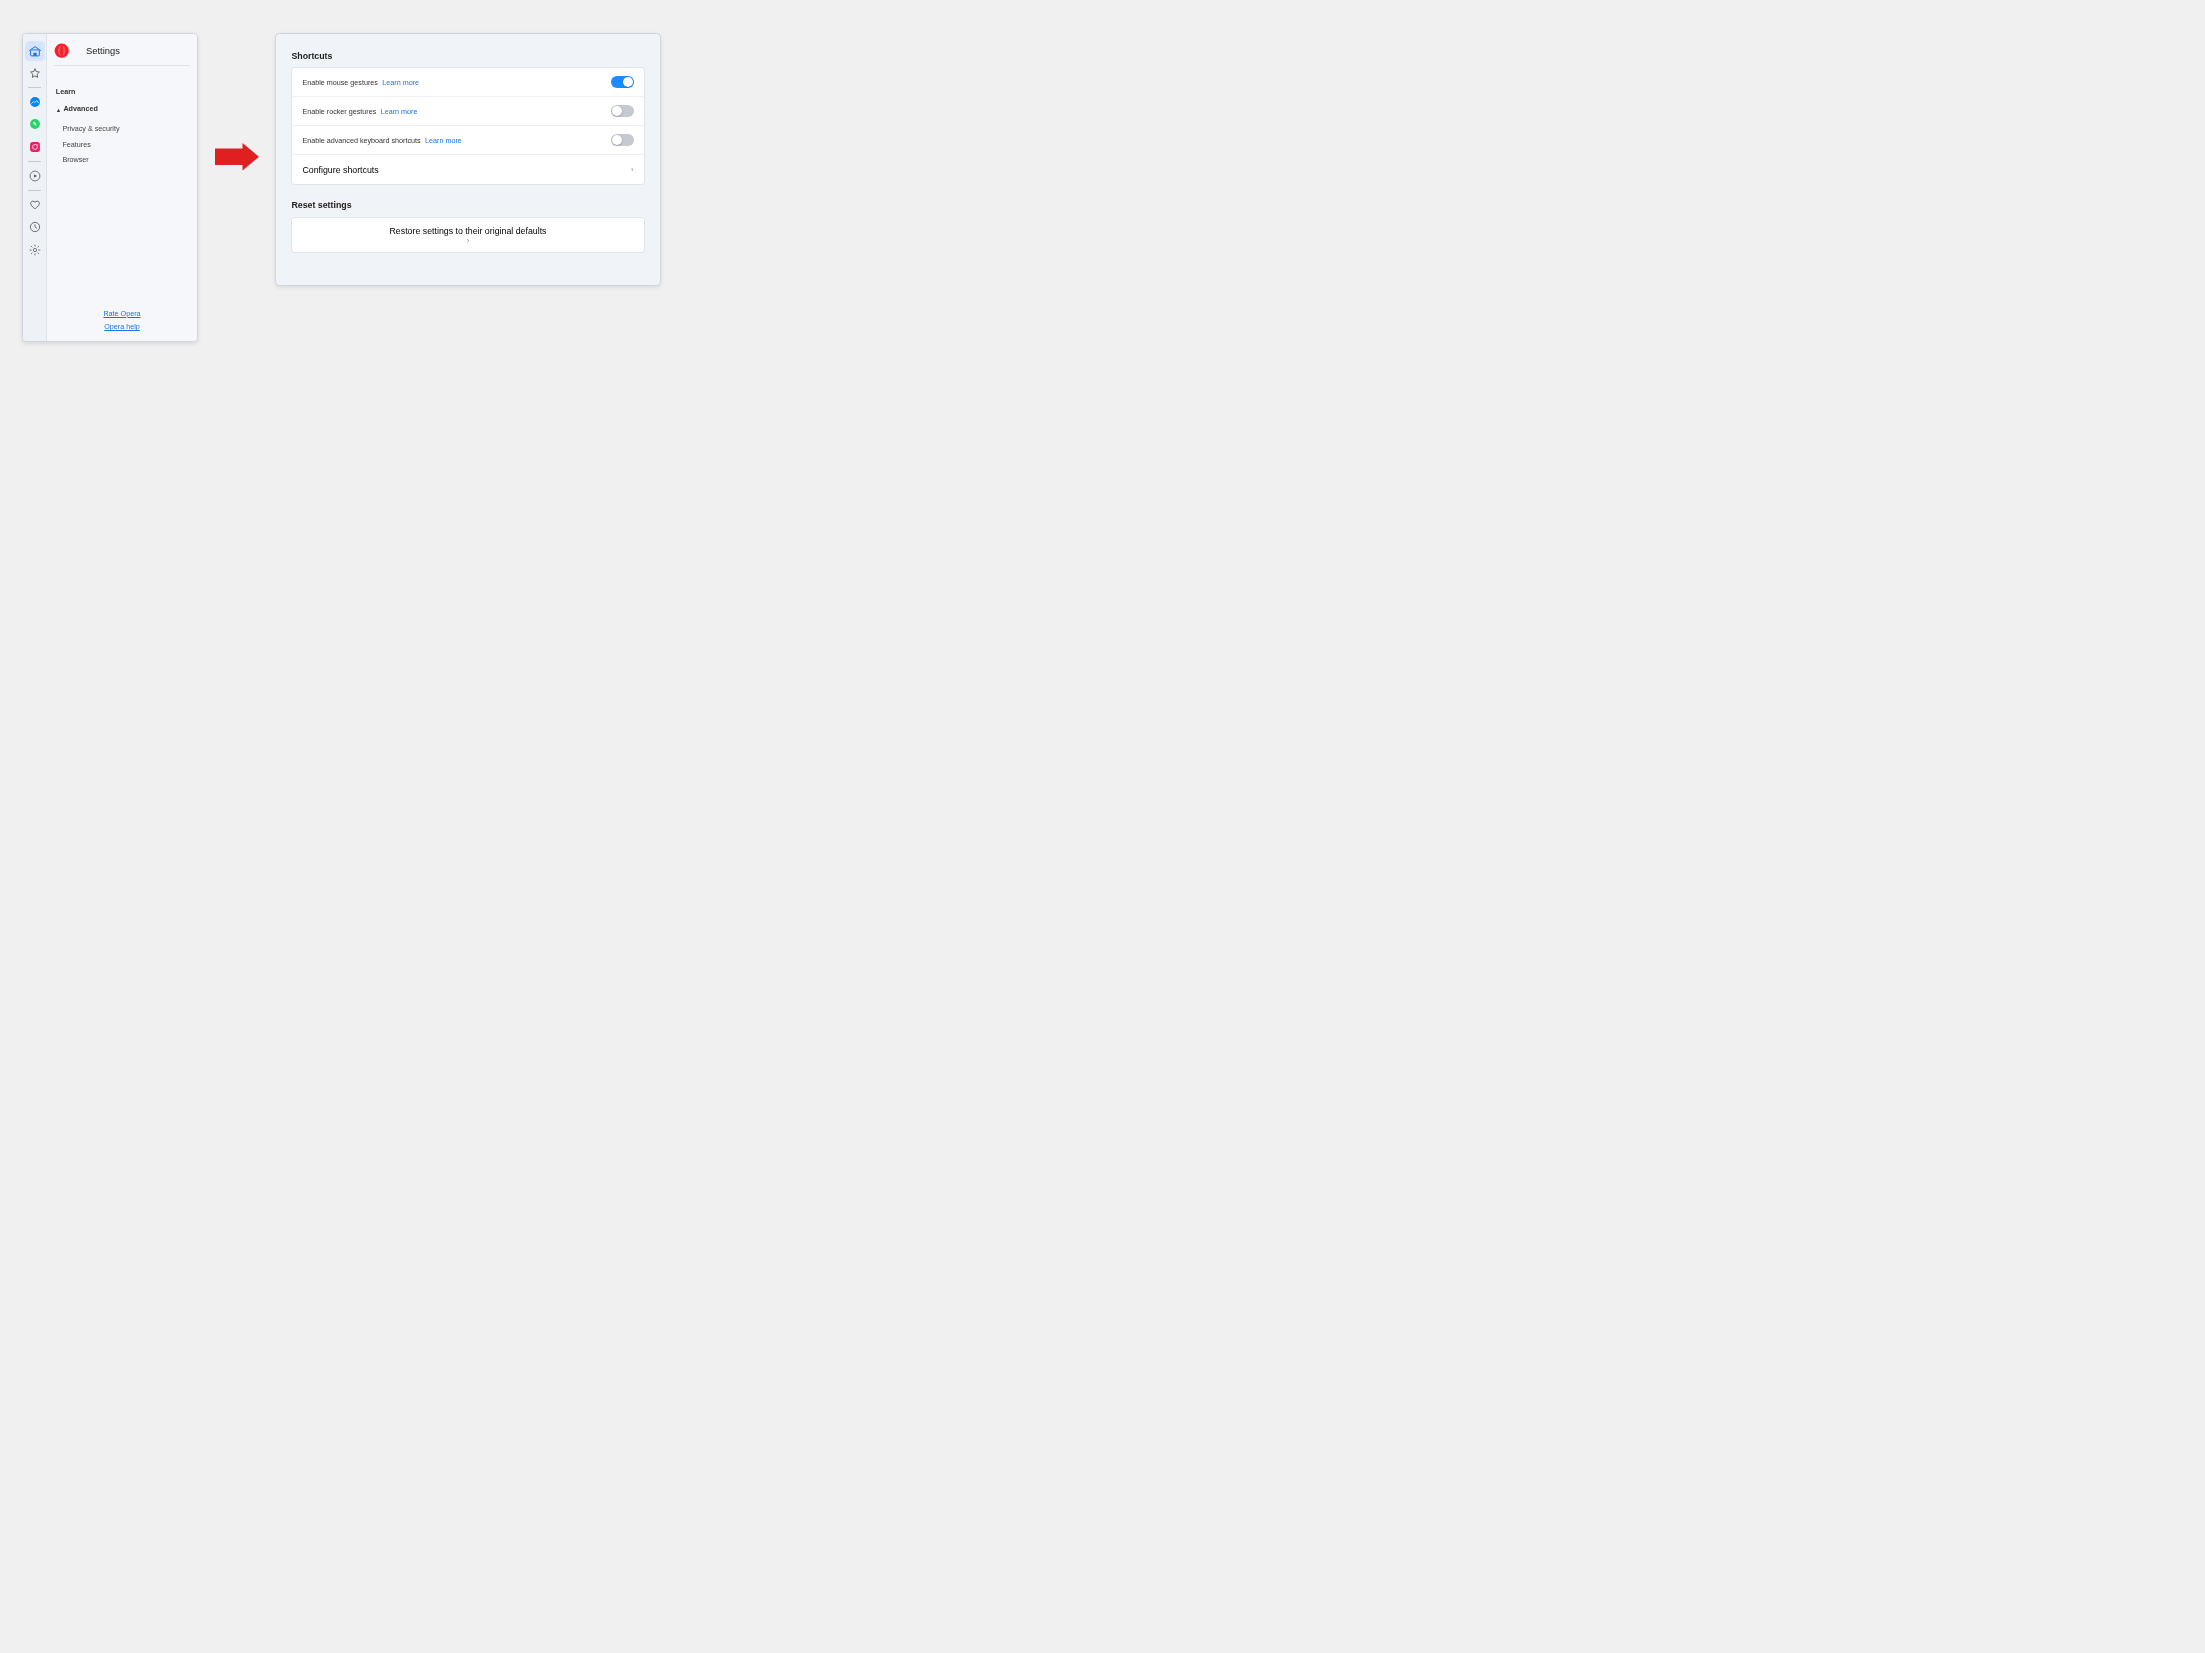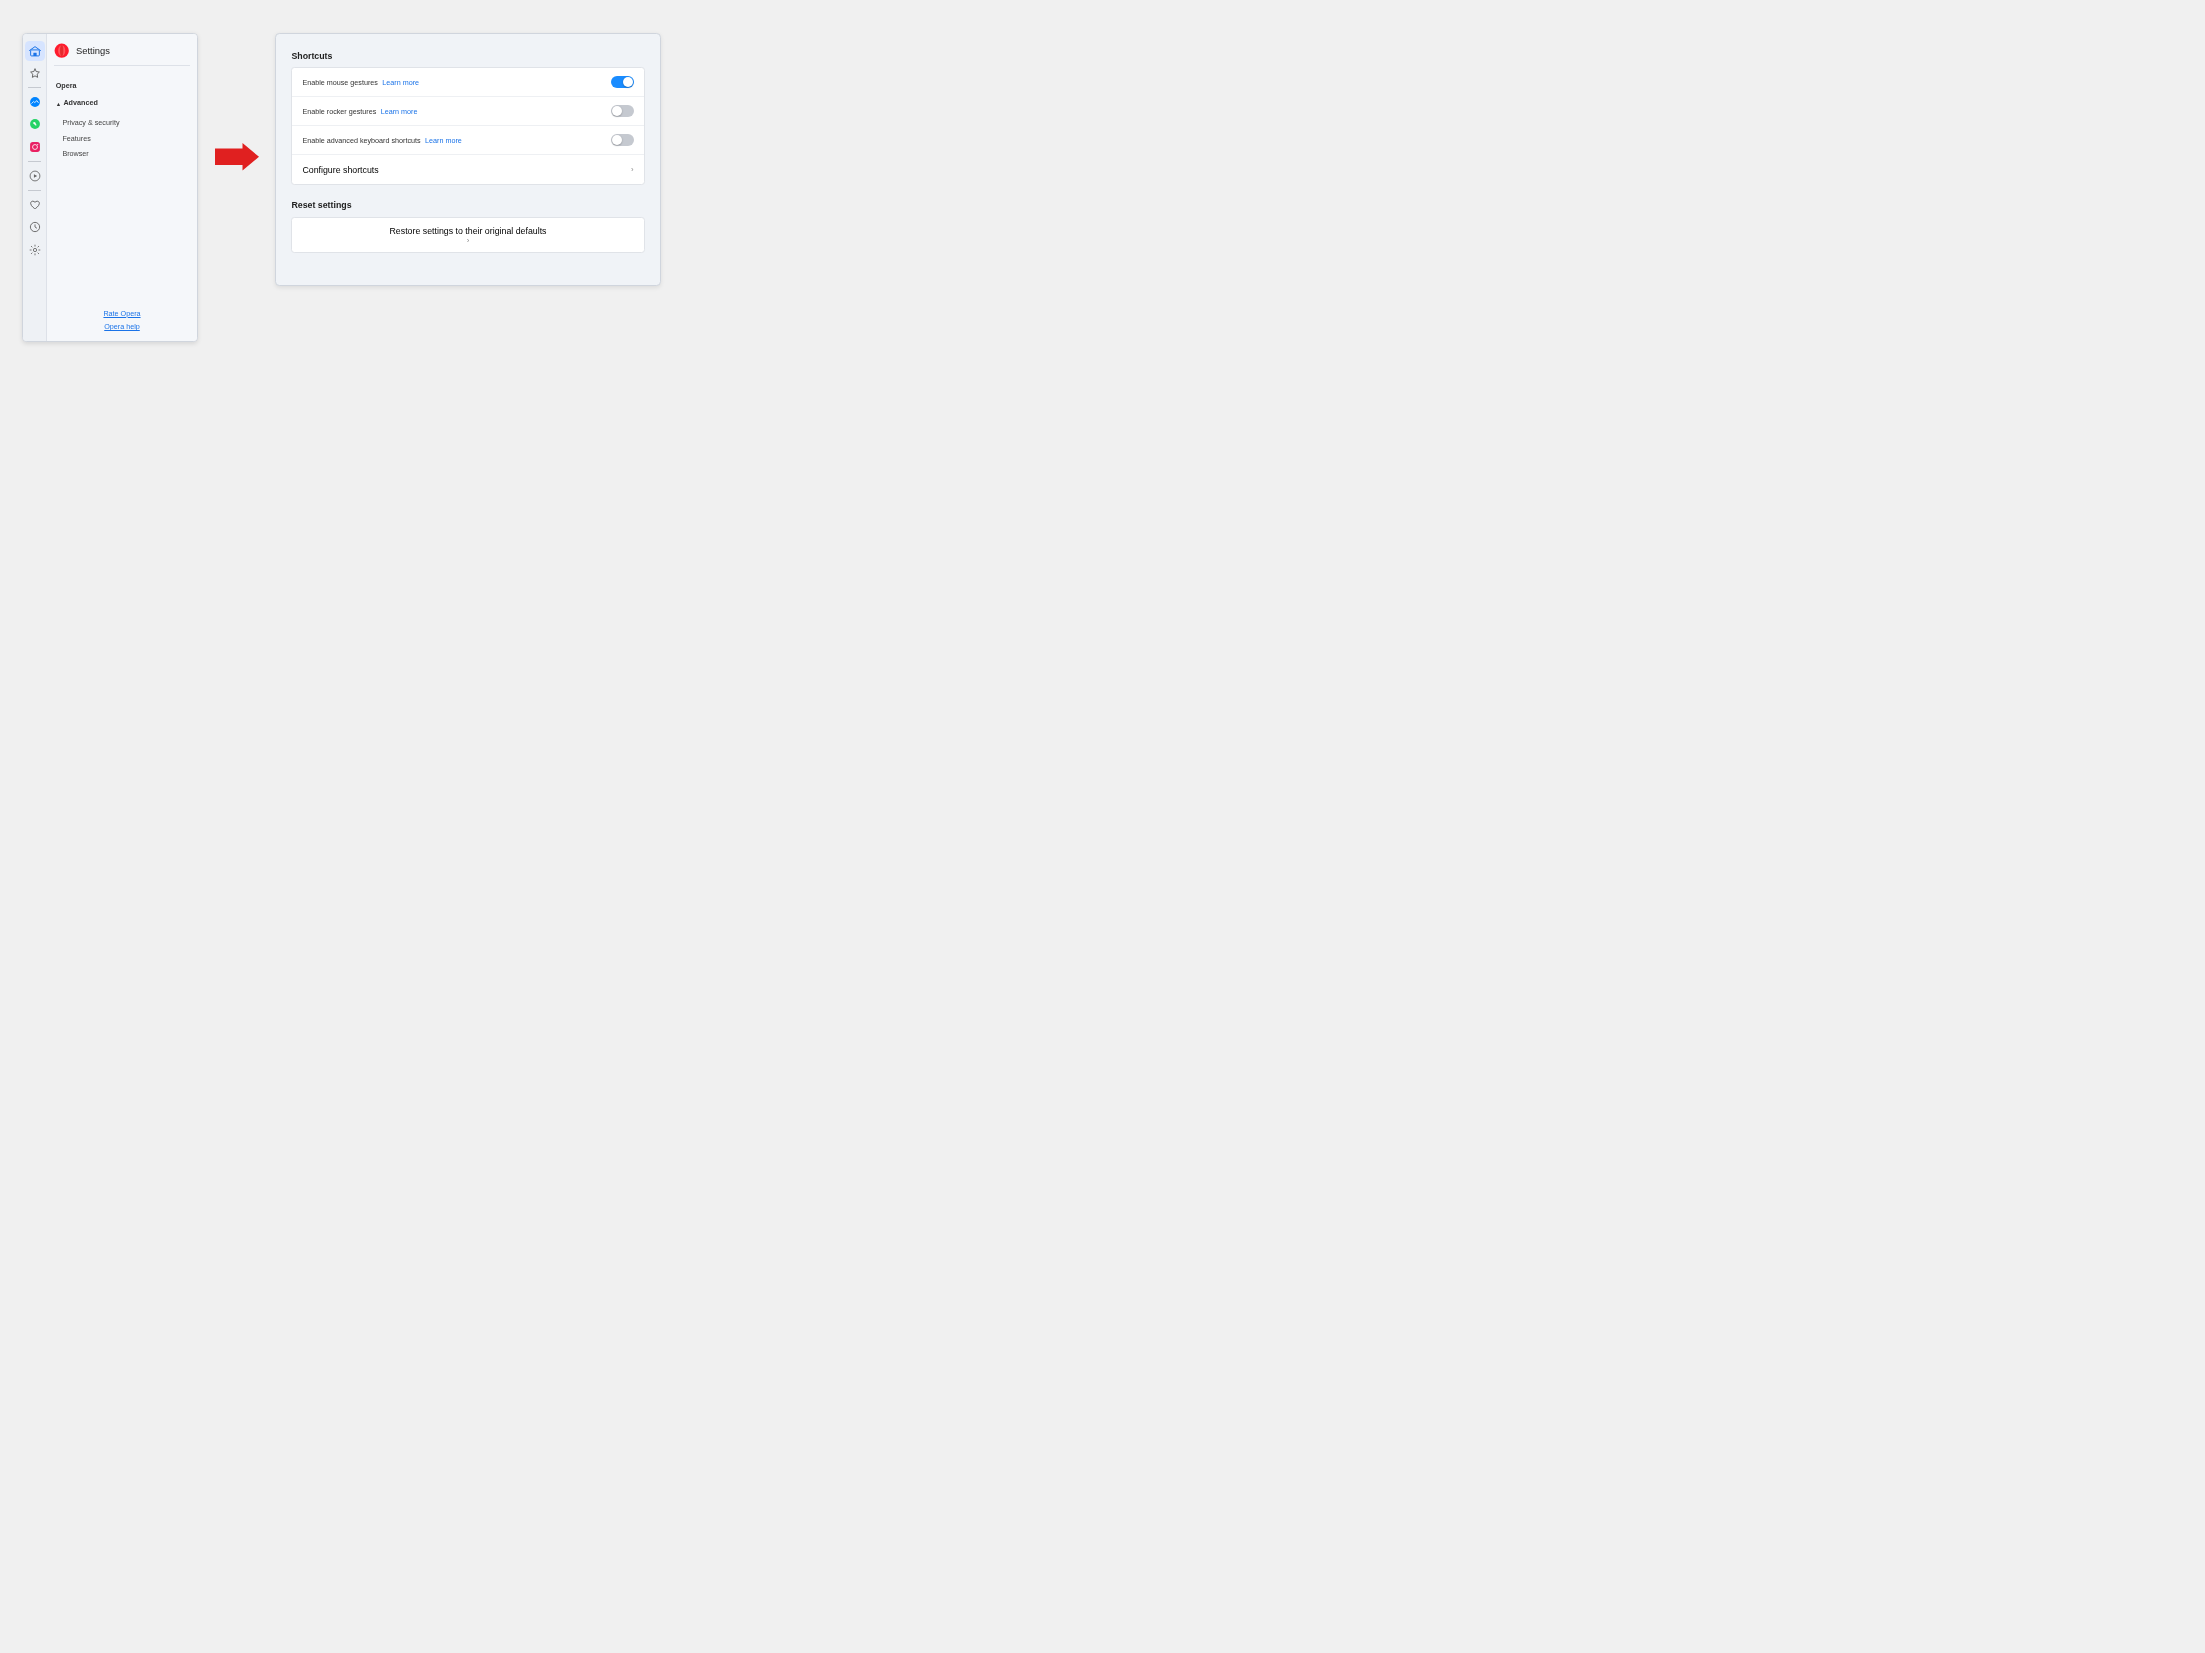--- a/index.html
+++ b/index.html
@@ -75,22 +75,22 @@
       flex: 1;
       background: #f5f7fa;
       padding: 8.8px 6.6px;
       display: flex;
       flex-direction: column;
     }
 
     .nav-header {
       display: flex;
       align-items: center;
-      gap: 7px;
-      margin-bottom: 11px;
+      gap: 17px;
+      margin-bottom: 17px;
       padding-bottom: 6.6px;
       border-bottom: 0.6px solid #dde1e8;
     }
 
     .opera-logo {
       width: 15.4px;
       height: 15.4px;
     }
 
     .nav-title {
@@ -364,21 +364,21 @@
       <div class="nav-header">
 
         <svg class="opera-logo" width="15.4" height="15.4" viewBox="0 0 28 28" xmlns="http://www.w3.org/2000/svg">
           <circle cx="14" cy="14" r="13" fill="#FF1B2D"></circle>
           <ellipse cx="14" cy="14" rx="6.5" ry="10" fill="#FF6E6E" opacity="0.7"></ellipse>
           <ellipse cx="14" cy="14" rx="3" ry="10" fill="#c00" opacity="0.5"></ellipse>
         </svg>
         <span class="nav-title">Settings</span>
       </div>
 
-      <div class="nav-section-label">Opera</div>
+      <div class="nav-section-label">Learn</div>
 
       <div class="nav-section-advanced">
         <span style="font-size:5.5px;">▲</span>
         <span>Advanced</span>
       </div>
 
       <div class="nav-item">Privacy &amp; security</div>
       <div class="nav-item">Features</div>
       <div class="nav-item">Browser</div>
 

